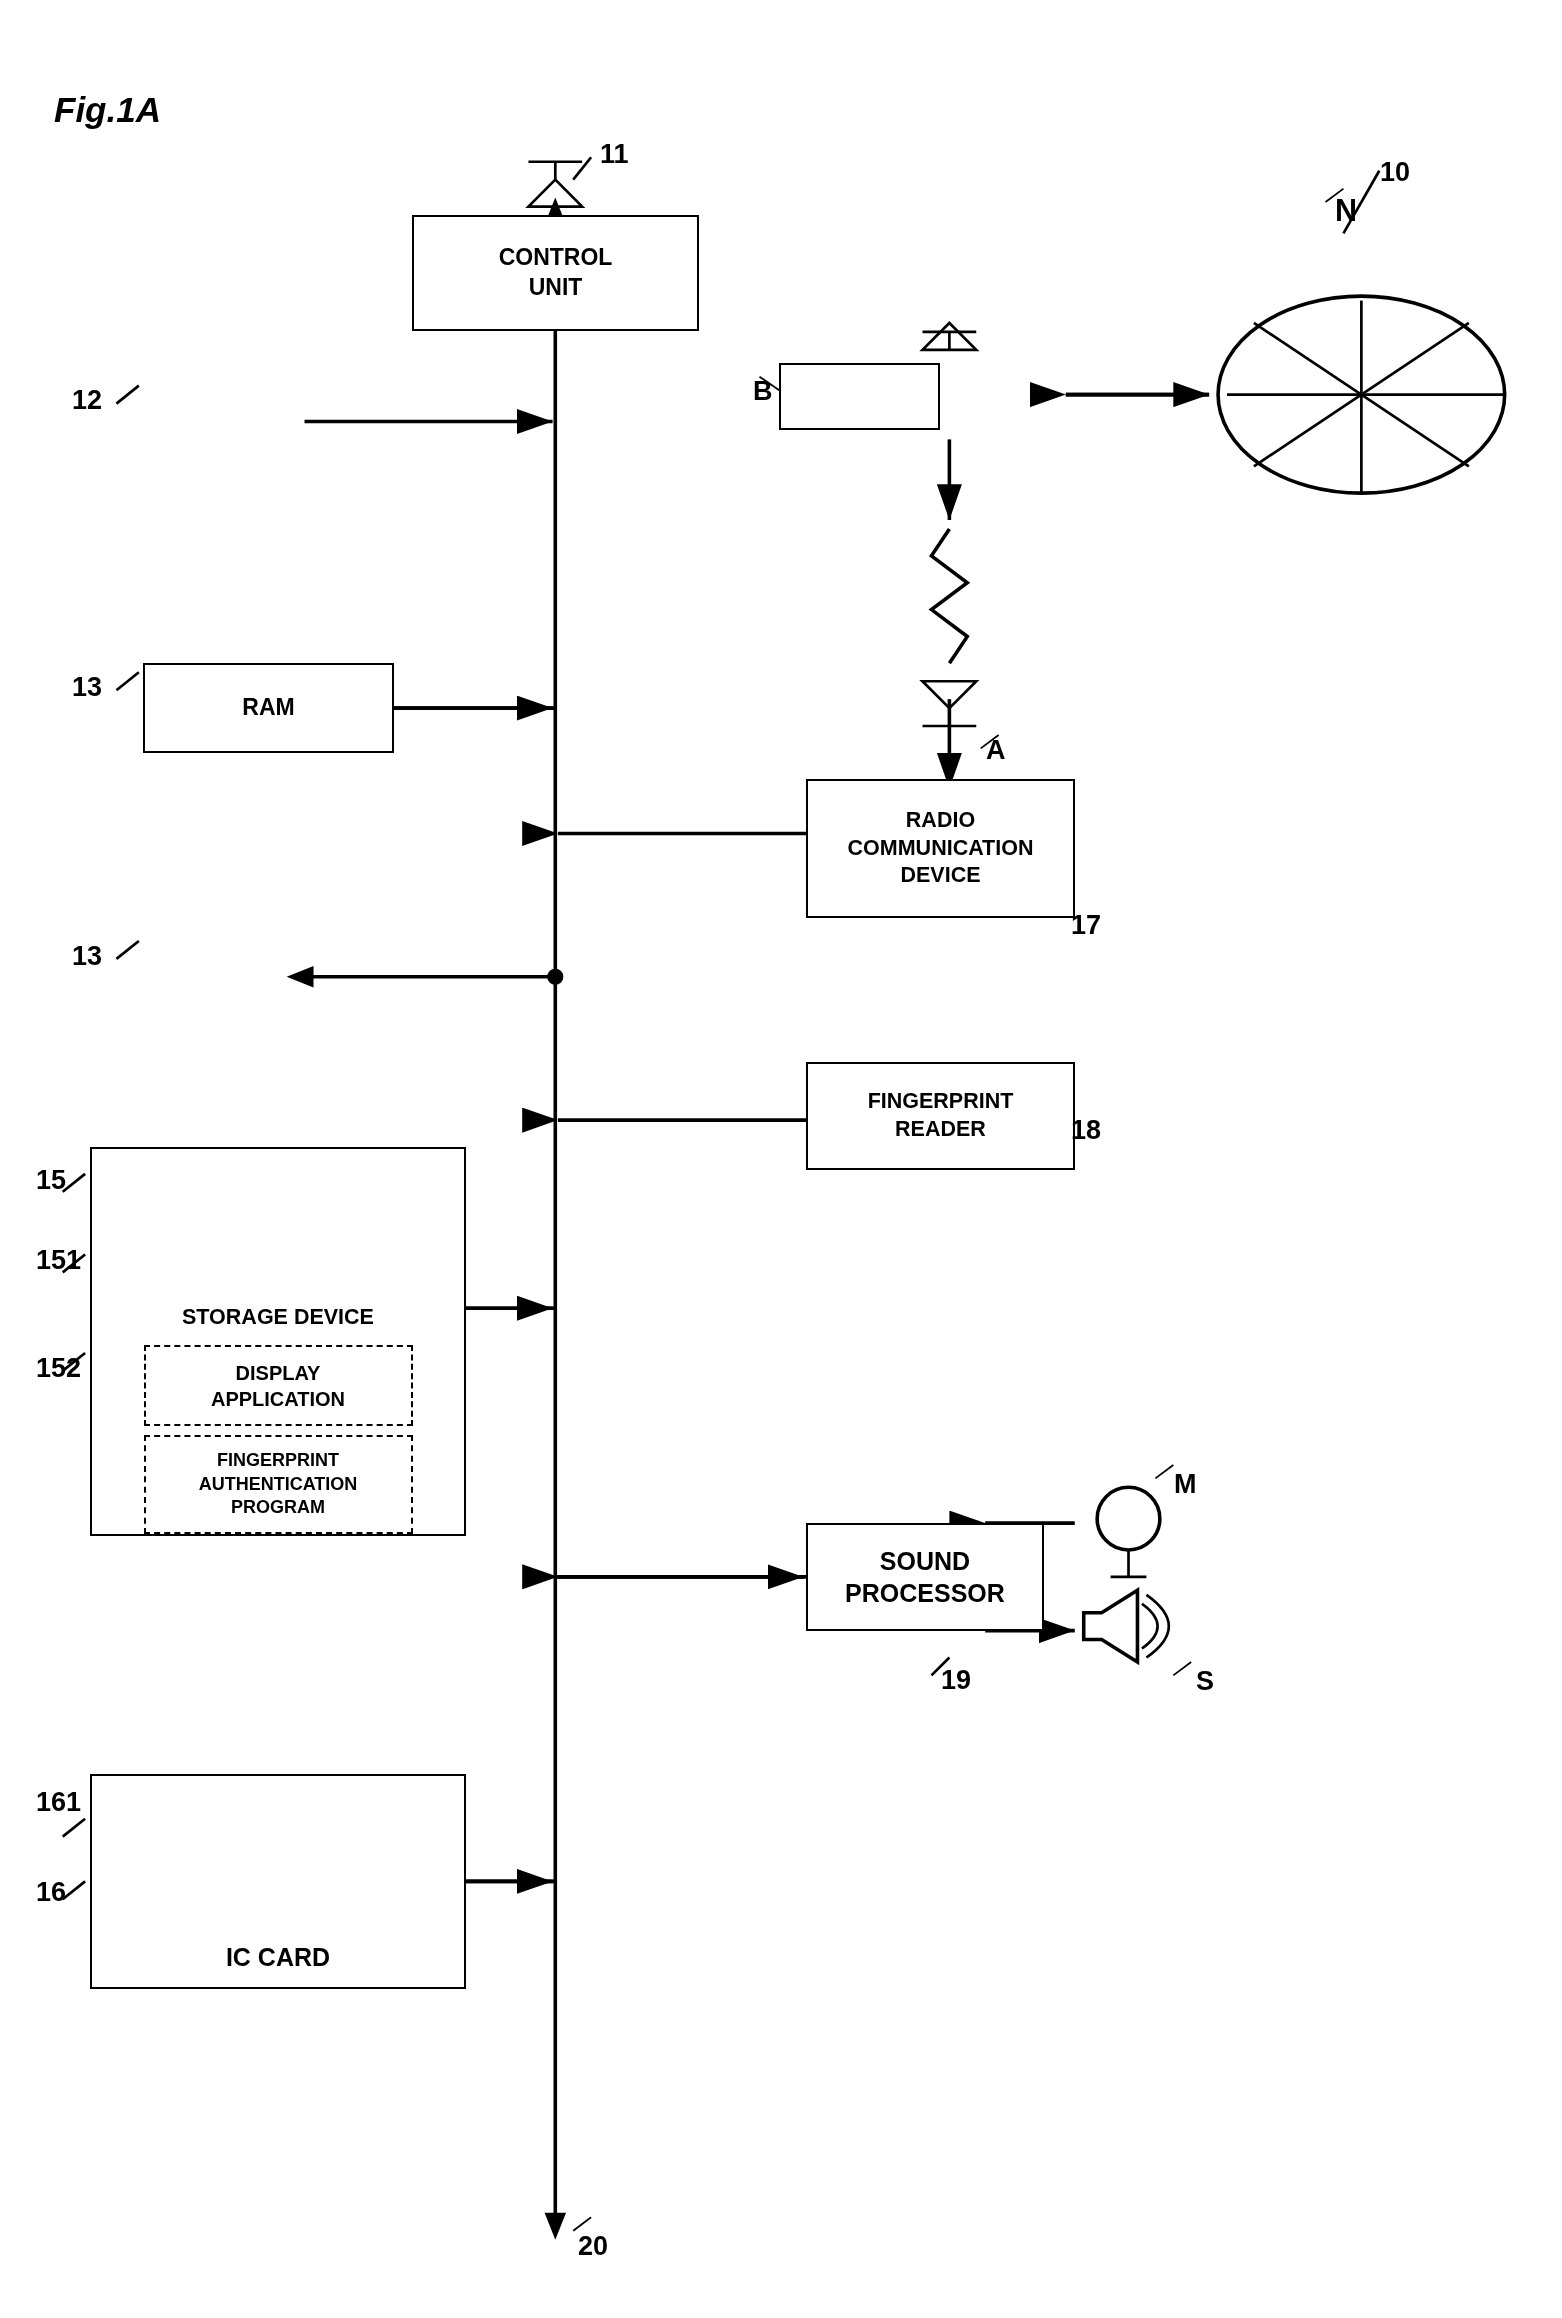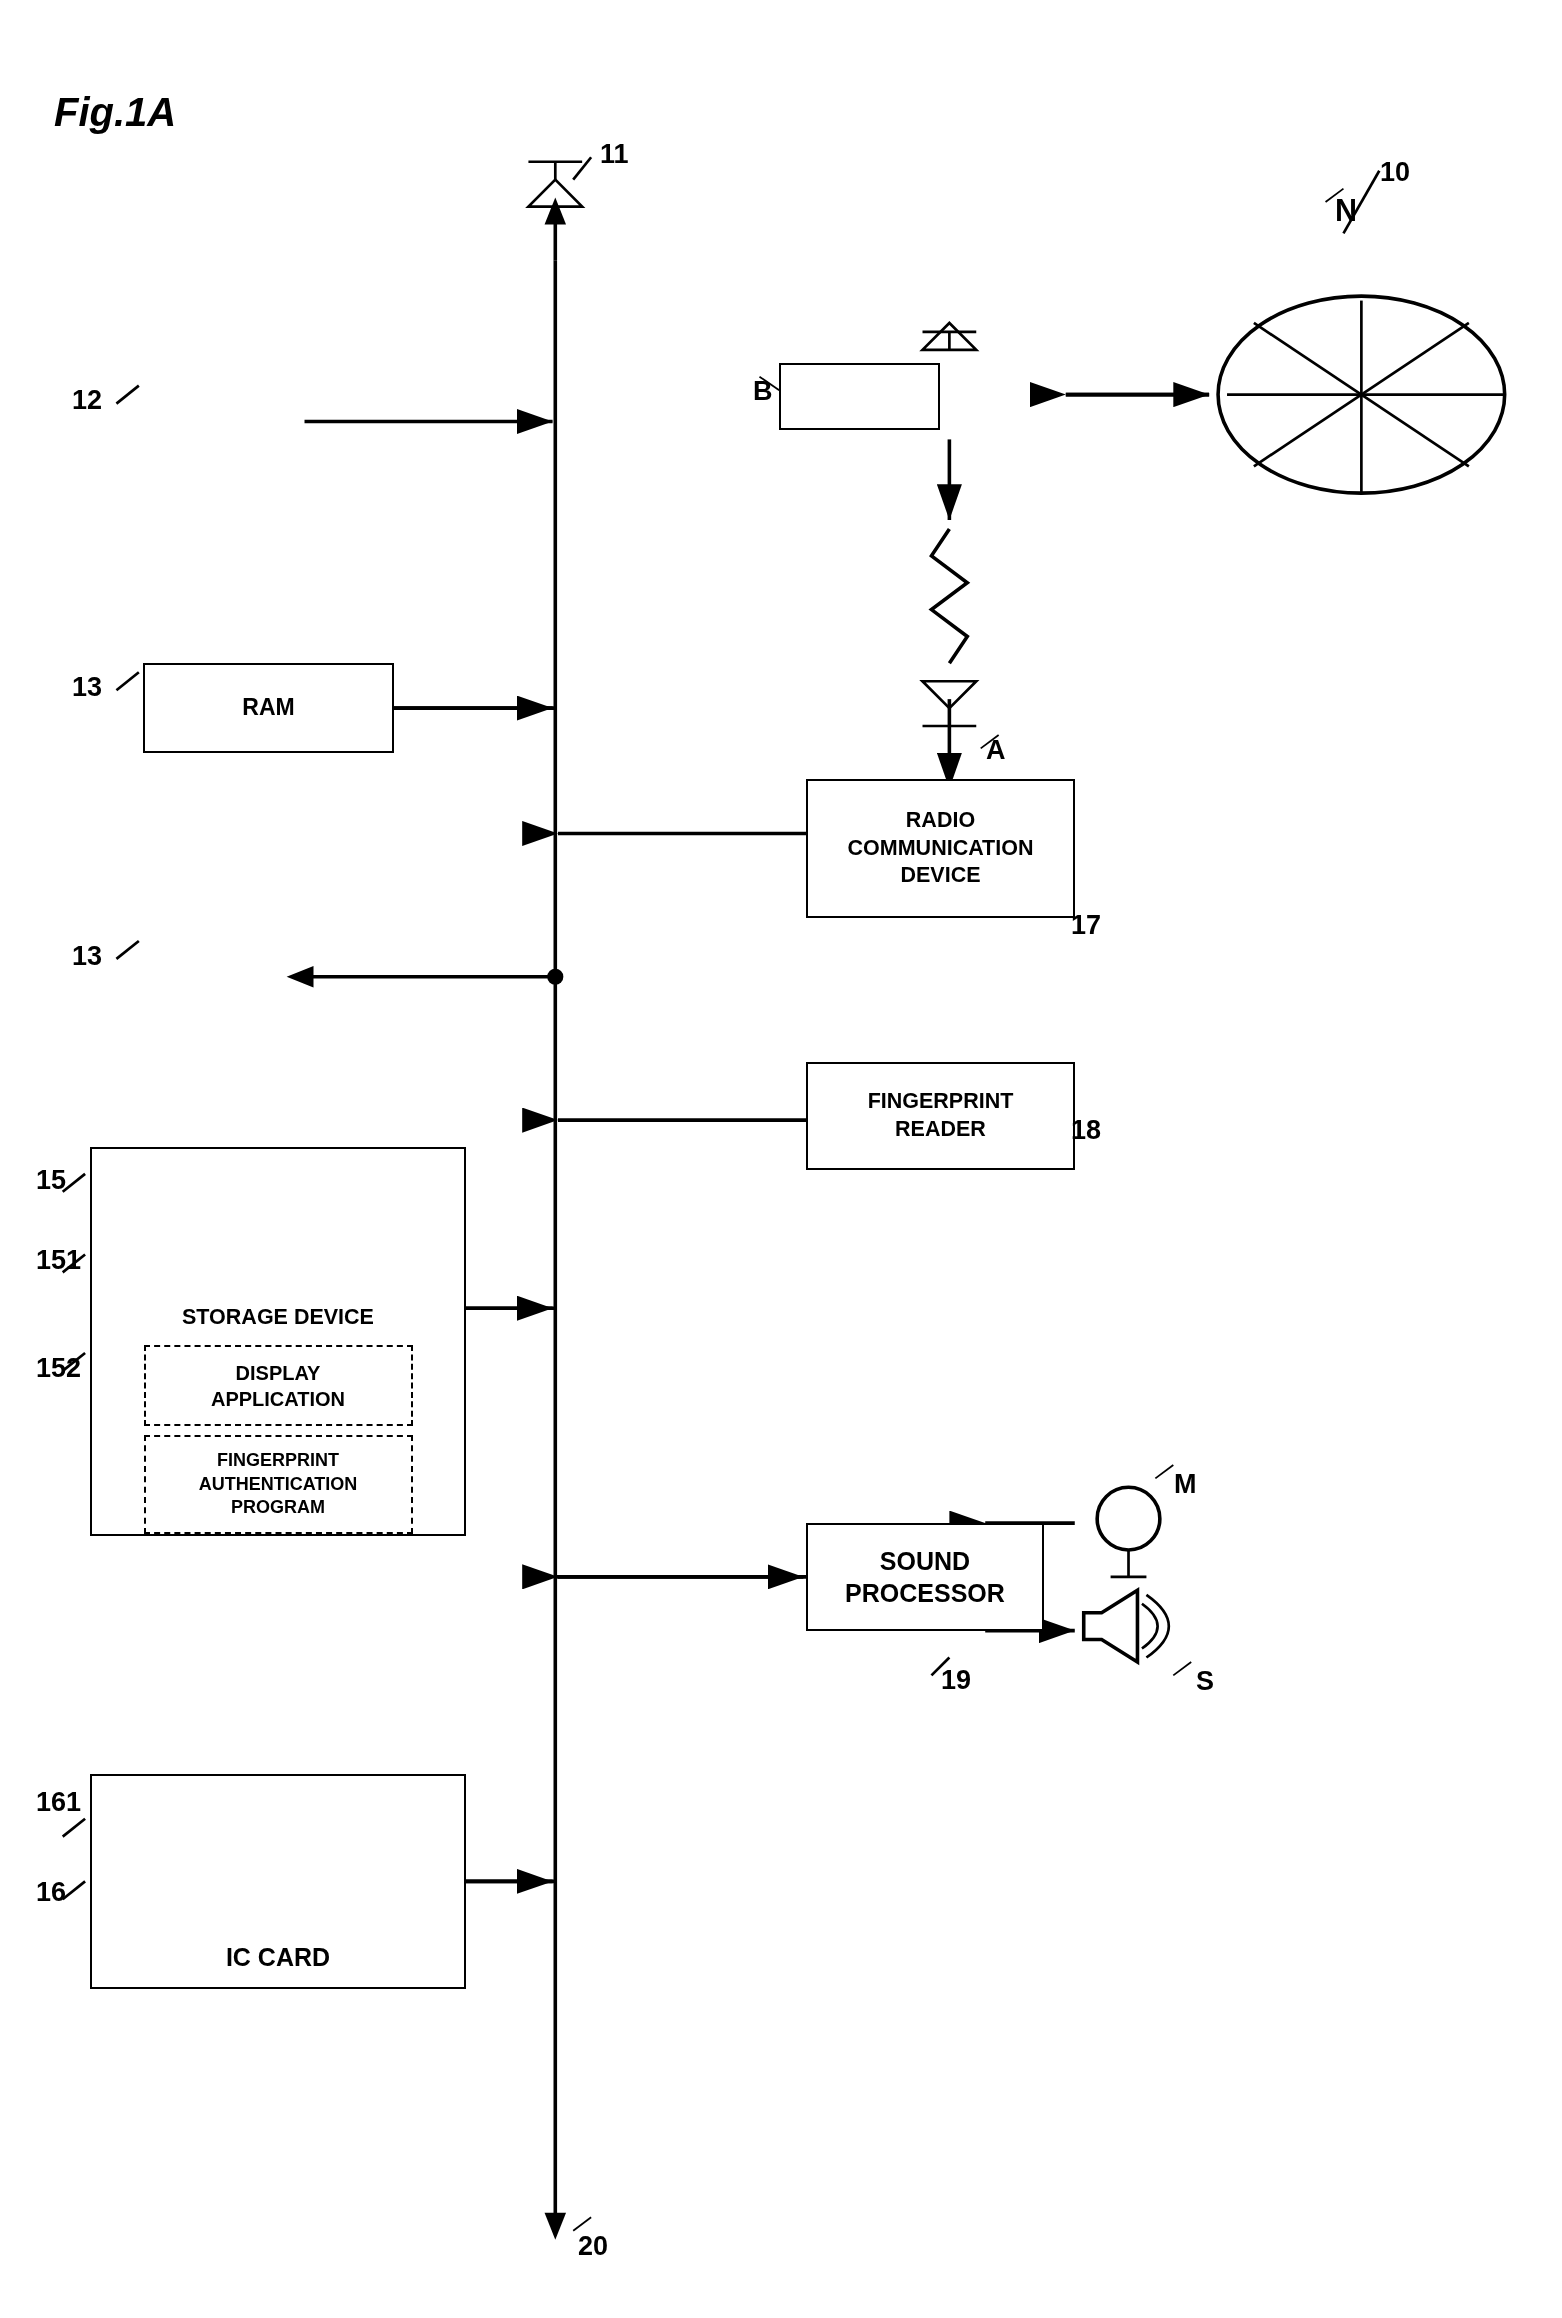--- a/index.html
+++ b/index.html
@@ -12,21 +12,21 @@
       overflow: hidden;
     }
     .diagram-container {
       position: absolute;
       top: 0; left: 0;
       width: 1562px;
       height: 2319px;
     }
     .fig-label {
       position: absolute;
-      font-size: 40px;
+      font-size: 35px;
       font-weight: bold;
       font-style: italic;
       top: 90px;
       left: 54px;
     }
     .box {
       position: absolute;
       border: 2.7px solid #000;
       background: #fff;
       display: flex;
@@ -179,20 +179,23 @@
 
     <line x1="1290" y1="1650" x2="1310" y2="1635" stroke="#000" stroke-width="2"></line>
 
     <line x1="1310" y1="1870" x2="1330" y2="1855" stroke="#000" stroke-width="2"></line>
 
     <line x1="640" y1="2490" x2="660" y2="2475" stroke="#000" stroke-width="2"></line>
 
     <line x1="1480" y1="225" x2="1500" y2="210" stroke="#000" stroke-width="2"></line>
   </svg>
 
+  <div class="box" style="left:412px; top:215px; width:287px; height:116px;">
+    <span>CONTROL<br>UNIT</span>
+  </div>
   <div class="label-ref" style="left:600px; top:139px;">11</div>
 
   <div class="label-ref" style="left:72px; top:385px;">12</div>
 
   <div class="box" style="left:143px; top:663px; width:251px; height:90px;">
     <span>RAM</span>
   </div>
   <div class="label-ref" style="left:72px; top:672px;">13</div>
 
   <div class="label-ref" style="left:72px; top:941px;">13</div>

